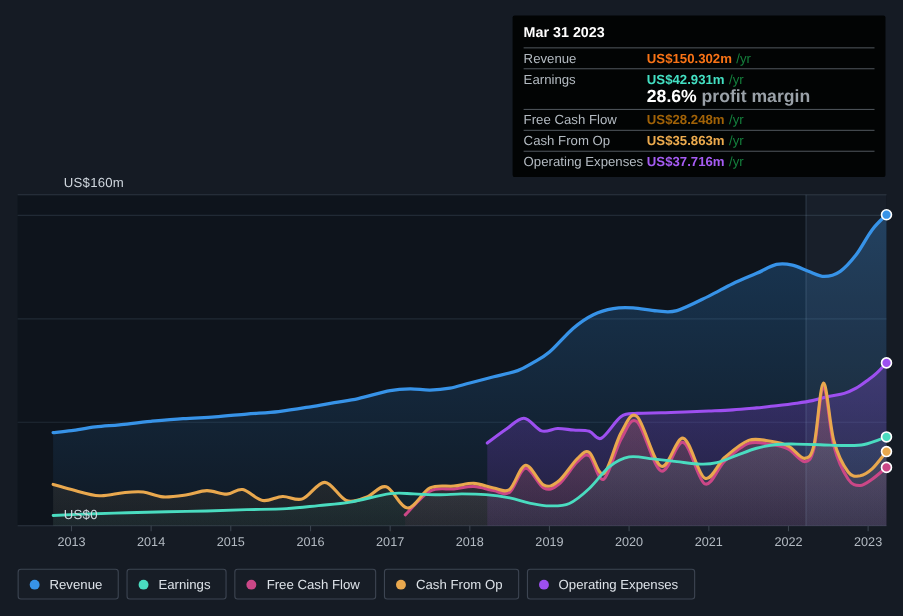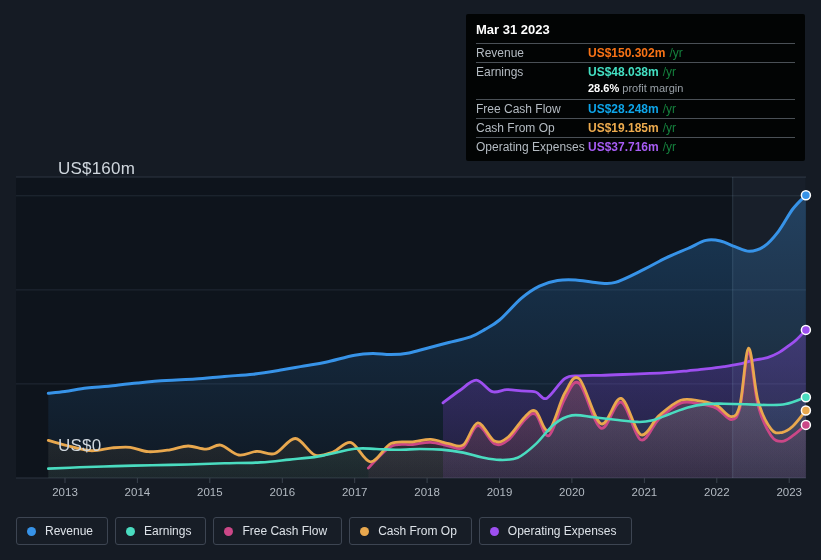--- a/index.html
+++ b/index.html
@@ -1,29 +1,29 @@
 <!DOCTYPE html>
 <html><head>
 <meta charset="utf-8">
 <style>
   html,body{margin:0;padding:0;background:#151b24;}
   #stage{position:relative;width:821px;height:560px;background:#151b24;overflow:hidden;
          font-family:"Liberation Sans","DejaVu Sans",sans-serif;}
   #chart-svg{position:absolute;left:0;top:0;}
-  .axis-ylabel{position:absolute;left:22px;font-size:17px;color:#cfd6dd;letter-spacing:.2px;padding-left:36px;}
+  .axis-ylabel{position:absolute;left:22px;font-size:12px;color:#cfd6dd;letter-spacing:.2px;padding-left:36px;}
   
   #tooltip{position:absolute;left:466px;top:14px;width:339px;box-sizing:border-box;
            background:#020404;border-radius:2px;padding:0 10px 5px 10px;color:#b9c0c7;}
   .tt-title{font-size:13px;font-weight:bold;color:#ffffff;padding:8px 0 6px 0;}
   .tt-row{display:flex;align-items:baseline;font-size:12px;border-top:1px solid #4a5056;
           padding:2px 0 1px 0;line-height:15px;}
   .tt-label{flex:0 0 112px;color:#b4bbc2;}
   .tt-value{font-weight:bold;}
   .tt-suffix{color:#15803d;margin-left:4px;}
-  .tt-sub{padding:0 0 3px 112px;font-size:11px;line-height:15px;}
+  .tt-sub{padding:0 0 3px 112px;font-size:16px;line-height:15px;font-weight:bold;}
   .tt-sub b{color:#ffffff;}
   .tt-sub span{color:#9aa1a8;}
   
   #legend{position:absolute;left:16px;top:517px;display:flex;gap:7px;}
   .pill{display:flex;align-items:center;border:1px solid #3d4552;border-radius:3px;
         padding:0 14px 0 10px;height:26px;background:rgba(255,255,255,0.01);cursor:pointer;}
   .pill .dot{width:9px;height:9px;border-radius:50%;margin-right:9px;}
   .pill .lab{font-size:12px;color:#dde2e8;white-space:nowrap;}
 </style>
 </head>
@@ -95,47 +95,47 @@
       <text x="571.9" y="496" text-anchor="middle" fill="#b3bac2" font-size="11.5" font-family="Liberation Sans, DejaVu Sans, sans-serif">2020</text>
       <line x1="644.4" y1="478" x2="644.4" y2="483" stroke="#3a434e" stroke-width="1"></line>
       <text x="644.4" y="496" text-anchor="middle" fill="#b3bac2" font-size="11.5" font-family="Liberation Sans, DejaVu Sans, sans-serif">2021</text>
       <line x1="716.8" y1="478" x2="716.8" y2="483" stroke="#3a434e" stroke-width="1"></line>
       <text x="716.8" y="496" text-anchor="middle" fill="#b3bac2" font-size="11.5" font-family="Liberation Sans, DejaVu Sans, sans-serif">2022</text>
       <line x1="789.2" y1="478" x2="789.2" y2="483" stroke="#3a434e" stroke-width="1"></line>
       <text x="789.2" y="496" text-anchor="middle" fill="#b3bac2" font-size="11.5" font-family="Liberation Sans, DejaVu Sans, sans-serif">2023</text>
     </svg>
 
   <div class="axis-ylabel" style="top:159px;">US$160m</div>
-  <div class="axis-ylabel" style="top:436px;">US$0</div>
+  <div class="axis-ylabel" style="top:461px;">US$0</div>
 
   <div id="tooltip">
     <div class="tt-title">Mar 31 2023</div>
     <div class="tt-row">
       <span class="tt-label">Revenue</span>
       <span class="tt-value" style="color: #f97316;">US$150.302m</span>
       <span class="tt-suffix">/yr</span>
     </div>
     <div class="tt-row">
       <span class="tt-label">Earnings</span>
-      <span class="tt-value" style="color: rgb(67, 224, 195);">US$48.038m</span>
+      <span class="tt-value" style="color: rgb(67, 224, 195);">US$42.931m</span>
       <span class="tt-suffix">/yr</span>
     </div>
     <div class="tt-sub">
       <b>28.6%</b>
       <span> </span>
       <span>profit margin</span>
     </div>
     <div class="tt-row">
       <span class="tt-label">Free Cash Flow</span>
-      <span class="tt-value" style="color: #0ea5e9;">US$28.248m</span>
+      <span class="tt-value" style="color: #a16207;">US$28.248m</span>
       <span class="tt-suffix">/yr</span>
     </div>
     <div class="tt-row">
       <span class="tt-label">Cash From Op</span>
-      <span class="tt-value" style="color: rgb(237, 171, 78);">US$19.185m</span>
+      <span class="tt-value" style="color: rgb(237, 171, 78);">US$35.863m</span>
       <span class="tt-suffix">/yr</span>
     </div>
     <div class="tt-row">
       <span class="tt-label">Operating Expenses</span>
       <span class="tt-value" style="color: rgb(166, 92, 243);">US$37.716m</span>
       <span class="tt-suffix">/yr</span>
     </div>
   </div>
 
   <div id="legend">

